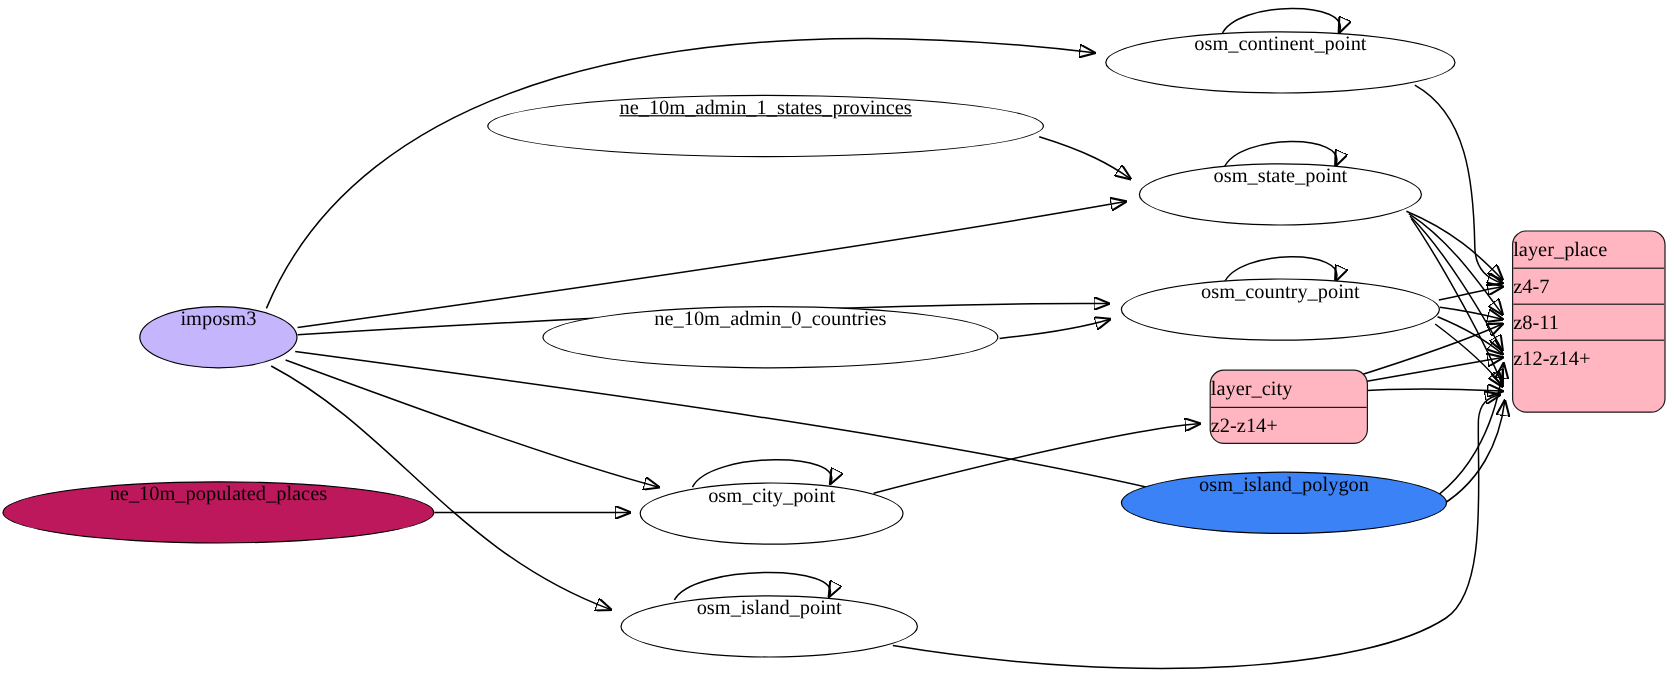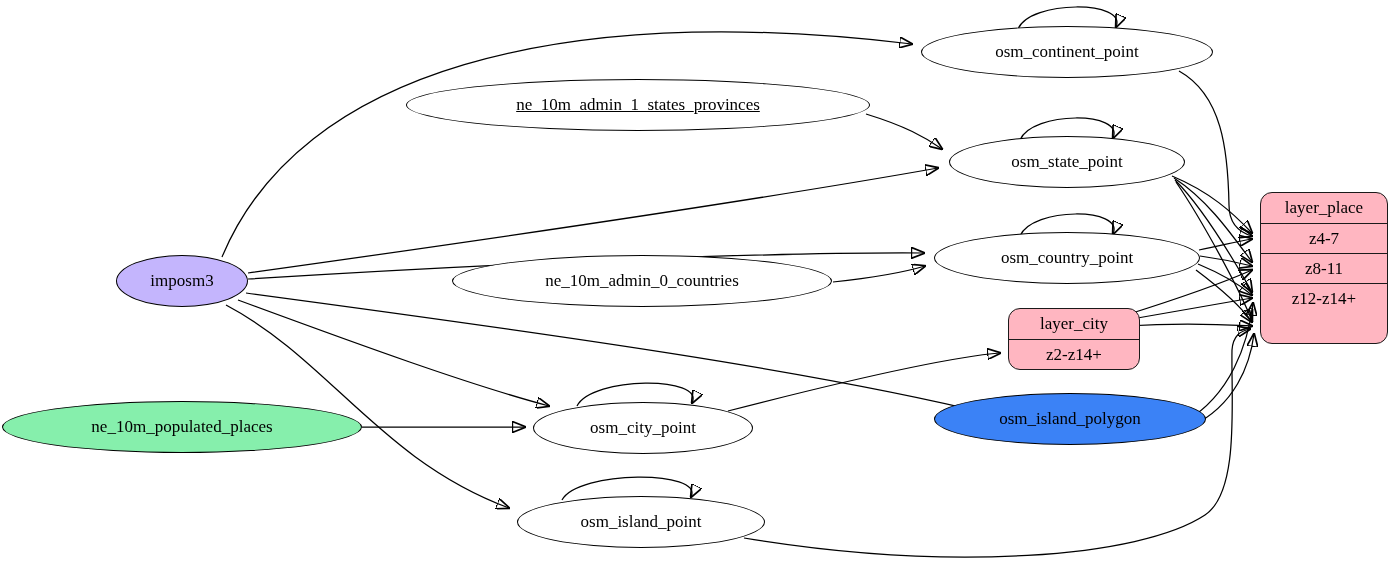--- a/index.html
+++ b/index.html
@@ -4,28 +4,28 @@
 <style>
   html,body{margin:0;padding:0;background:#ffffff;}
   .canvas{
     position:relative;width:1395px;height:568px;background:#ffffff;
     font-family:"Liberation Serif","DejaVu Serif",serif;color:#000;
     overflow:hidden;
   }
   .edges{position:absolute;left:0;top:0;width:1395px;height:568px;}
   .edges path{fill:none;stroke:#000;stroke-width:1.25px;}
   .node{
-    position:absolute;display:flex;align-items:center;justify-content:center;
+    position:absolute;display:flex;align-items:flex-start;justify-content:center;
     background:#fff;border:1.3px solid #000;border-radius:50%;
     font-size:17px;white-space:nowrap;box-sizing:border-box;z-index:2;
   }
   .record{
     position:absolute;background:#ffb6c1;border:1.4px solid #1a1a1a;
     border-radius:12px;overflow:hidden;box-sizing:border-box;
-    font-size:17px;text-align:center;z-index:2;
+    font-size:17px;text-align:left;z-index:2;
   }
   .record .row{
     height:30px;line-height:29px;border-top:1.2px solid #1a1a1a;
     box-sizing:border-box;white-space:nowrap;
   }
   .record .row:first-child{border-top:none;}
 </style>
 </head>
 <body>
 
@@ -81,21 +81,21 @@
   </div>
 
   <div class="node" style="left: 406px; top: 79px; width: 464px; height: 52px; background: rgb(255, 255, 255); text-decoration: underline;">
     <span>ne_10m_admin_1_states_provinces</span>
   </div>
 
   <div class="node" style="left: 452px; top: 255px; width: 380px; height: 52px; background: rgb(255, 255, 255);">
     <span>ne_10m_admin_0_countries</span>
   </div>
 
-  <div class="node" style="left: 2px; top: 401px; width: 360px; height: 52px; background: #86efac;">
+  <div class="node" style="left: 2px; top: 401px; width: 360px; height: 52px; background: #be185d;">
     <span>ne_10m_populated_places</span>
   </div>
 
   <div class="node" style="left: 921px; top: 26px; width: 292px; height: 52px; background: rgb(255, 255, 255);">
     <span>osm_continent_point</span>
   </div>
 
   <div class="node" style="left: 934px; top: 232px; width: 266px; height: 52px; background: rgb(255, 255, 255);">
     <span>osm_country_point</span>
   </div>

